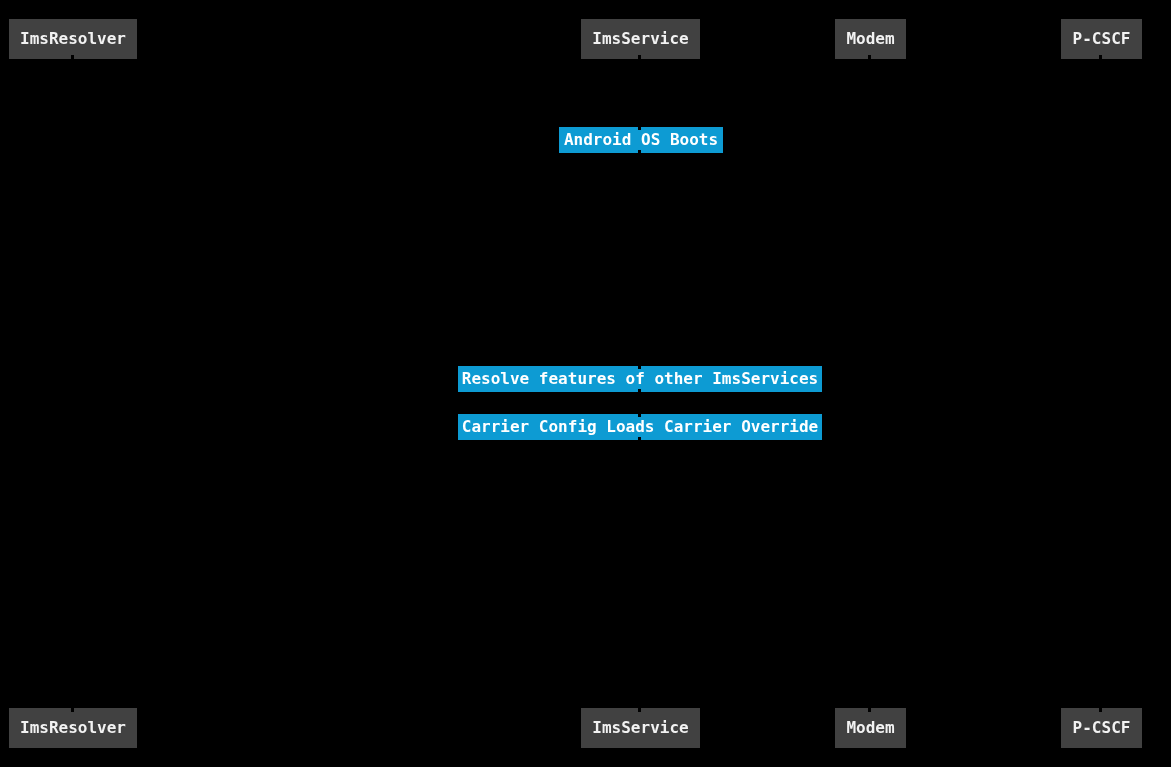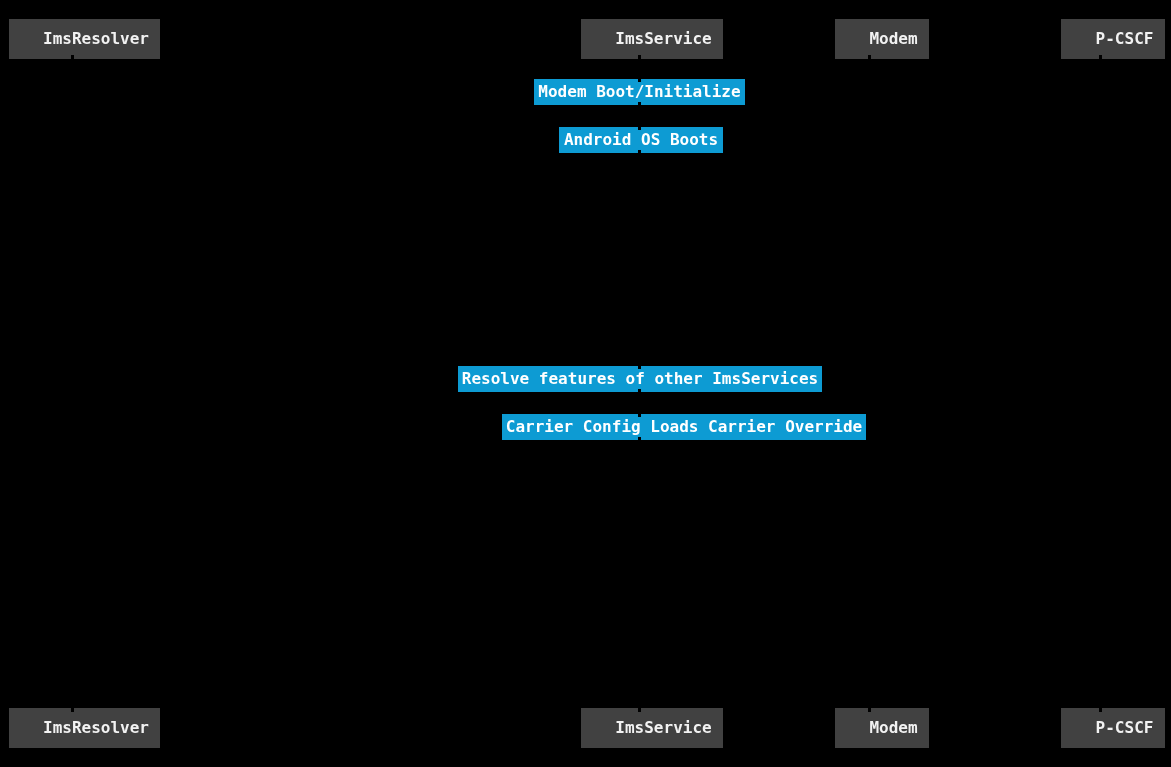--- a/index.html
+++ b/index.html
@@ -19,21 +19,20 @@
     position: absolute;
     background: var(--actor-fill, #414141);
     color: var(--actor-text, #f2f2f2);
     font-size: 16px;
     font-weight: bold;
     display: flex;
     align-items: center;
     justify-content: center;
     white-space: nowrap;
     line-height: 1;
-    padding-left: 23px;
   }
   .note {
     position: absolute;
     background: var(--note-fill, #0d9bd3);
     color: var(--note-text, #ffffff);
     font-size: 16px;
     font-weight: bold;
     display: flex;
     align-items: center;
     justify-content: center;
@@ -58,24 +57,23 @@
     <div class="lifeline" style="left: 1100px; top: 57px; width: 2px; height: 653px;"></div>
     <div class="lifeline" style="left: 869px; top: 57px; width: 2px; height: 653px;"></div>
     <div class="lifeline" style="left: 639px; top: 57px; width: 2px; height: 653px;"></div>
     <div class="lifeline" style="left: 72px; top: 57px; width: 2px; height: 653px;"></div>
 
   <div class="actor" style="left: 9px; width: 128px; top: 19px; height: 40px;">ImsResolver</div>
   <div class="actor" style="left: 581px; width: 119px; top: 19px; height: 40px;">ImsService</div>
   <div class="actor" style="left: 835px; width: 71px; top: 19px; height: 40px;">Modem</div>
   <div class="actor" style="left: 1061px; width: 81px; top: 19px; height: 40px;">P-CSCF</div>
 
-  <div class="note" style="left: 534px; top: 79px; width: 211px; height: 26px;">Modem Boot/Initialize</div>
   <div class="note" style="left: 559px; top: 127px; width: 164px; height: 26px;">Android OS Boots</div>
   <div class="note" style="left: 458px; top: 366px; width: 364px; height: 26px;">Resolve features of other ImsServices</div>
-  <div class="note" style="left: 458px; top: 414px; width: 364px; height: 26px; margin-left: 44px;">Carrier Config Loads Carrier Override</div>
+  <div class="note" style="left: 458px; top: 414px; width: 364px; height: 26px;">Carrier Config Loads Carrier Override</div>
 
   <div class="actor" style="left: 9px; width: 128px; top: 708px; height: 40px;">ImsResolver</div>
   <div class="actor" style="left: 581px; width: 119px; top: 708px; height: 40px;">ImsService</div>
   <div class="actor" style="left: 835px; width: 71px; top: 708px; height: 40px;">Modem</div>
   <div class="actor" style="left: 1061px; width: 81px; top: 708px; height: 40px;">P-CSCF</div>
 
 <div class="tick" style="left: 71px; top: 55px; width: 3px; height: 8px;"></div>
     <div class="tick" style="left: 71px; top: 704px; width: 3px; height: 8px;"></div>
     <div class="tick" style="left: 638px; top: 55px; width: 3px; height: 8px;"></div>
     <div class="tick" style="left: 638px; top: 704px; width: 3px; height: 8px;"></div>

